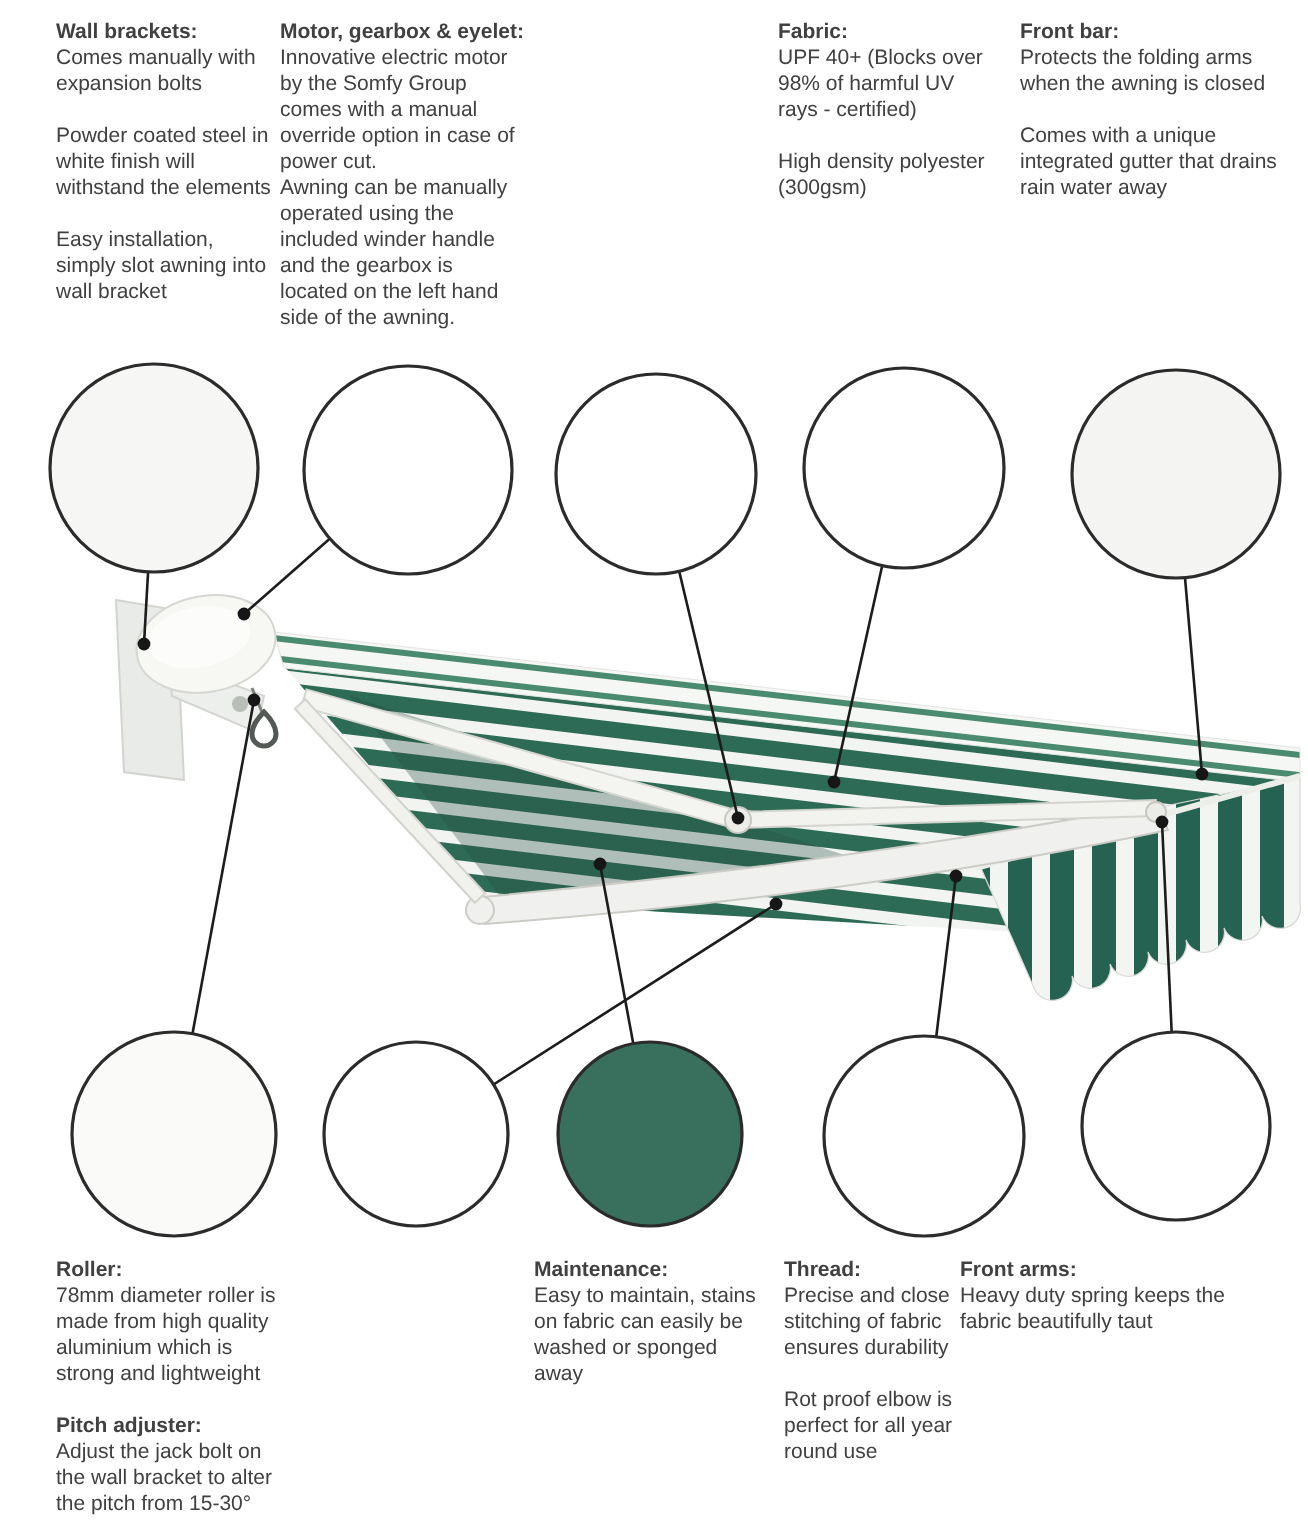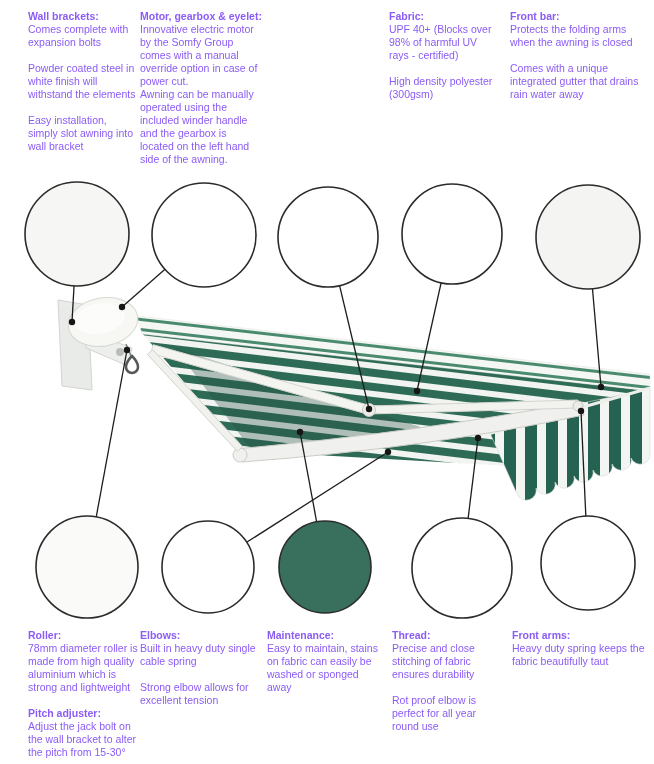--- a/index.html
+++ b/index.html
@@ -1,17 +1,17 @@
 <!DOCTYPE html>
 <html><head>
 <meta charset="utf-8">
 <style>
   html,body{margin:0;padding:0;background:#ffffff;}
   #canvas{position:relative;width:654px;height:764px;background:#ffffff;overflow:hidden;
-          font-family:"Liberation Sans",sans-serif;color:#8b5cf6;}
+          font-family:"Liberation Sans",sans-serif;color:#404040;}
   .col{position:absolute;font-size:10.5px;line-height:13px;}
   .col.toprow{top:10px;}
   .col.bottomrow{top:629px;}
   .col h3{font-size:10.5px;font-weight:bold;margin:0;white-space:nowrap;}
   .col p{margin:0 0 13px 0;white-space:pre-line;}
   .col p:last-child{margin-bottom:0;}
   #figure{position:absolute;left:0;top:0;width:654px;height:764px;}
 </style>
 </head>
 <body>
@@ -293,21 +293,21 @@
           <circle cx="0" cy="3" r="2" fill="#70746f"></circle>
           <circle cx="14" cy="3" r="2" fill="#70746f"></circle>
         </g>
       </g>
       <circle cx="588" cy="563" r="47" fill="none" stroke="#2b2b2b" stroke-width="1.6"></circle>
     </g>
   </svg>
 
   <div class="col toprow" style="left:28px;width:108px">
     <h3>Wall brackets:</h3>
-    <p>Comes complete with expansion bolts</p>
+    <p>Comes manually with expansion bolts</p>
     <p>Powder coated steel in white finish will withstand the elements</p>
     <p>Easy installation, simply slot awning into wall bracket</p>
   </div>
   <div class="col toprow" style="left:140px;width:122px">
     <h3>Motor, gearbox &amp; eyelet:</h3>
     <p>Innovative electric motor by the Somfy Group comes with a manual override option in case of power cut.
 Awning can be manually operated using the included winder handle and the gearbox is located on the left hand side of the awning.</p>
   </div>
   <div class="col toprow" style="left:389px;width:106px">
     <h3>Fabric:</h3>
@@ -319,32 +319,27 @@
     <p>Protects the folding arms when the awning is closed</p>
     <p>Comes with a unique integrated gutter that drains rain water away</p>
   </div>
 
   <div class="col bottomrow" style="left:28px;width:116px">
     <h3>Roller:</h3>
     <p>78mm diameter roller is made from high quality aluminium which is strong and lightweight</p>
     <h3>Pitch adjuster:</h3>
     <p>Adjust the jack bolt on the wall bracket to alter the pitch from 15-30°</p>
   </div>
-  <div class="col bottomrow" style="left:140px;width:126px">
-    <h3>Elbows:</h3>
-    <p>Built in heavy duty single cable spring</p>
-    <p>Strong elbow allows for excellent tension</p>
-  </div>
   <div class="col bottomrow" style="left:267px;width:116px">
     <h3>Maintenance:</h3>
     <p>Easy to maintain, stains on fabric can easily be washed or sponged away</p>
   </div>
   <div class="col bottomrow" style="left:392px;width:102px">
     <h3>Thread:</h3>
     <p>Precise and close stitching of fabric ensures durability</p>
     <p>Rot proof elbow is perfect for all year round use</p>
   </div>
-  <div class="col bottomrow" style="left:512px;width:142px">
+  <div class="col bottomrow" style="left:480px;width:142px">
     <h3>Front arms:</h3>
     <p>Heavy duty spring keeps the fabric beautifully taut</p>
   </div>
 
 </div>
 
 </body></html>

